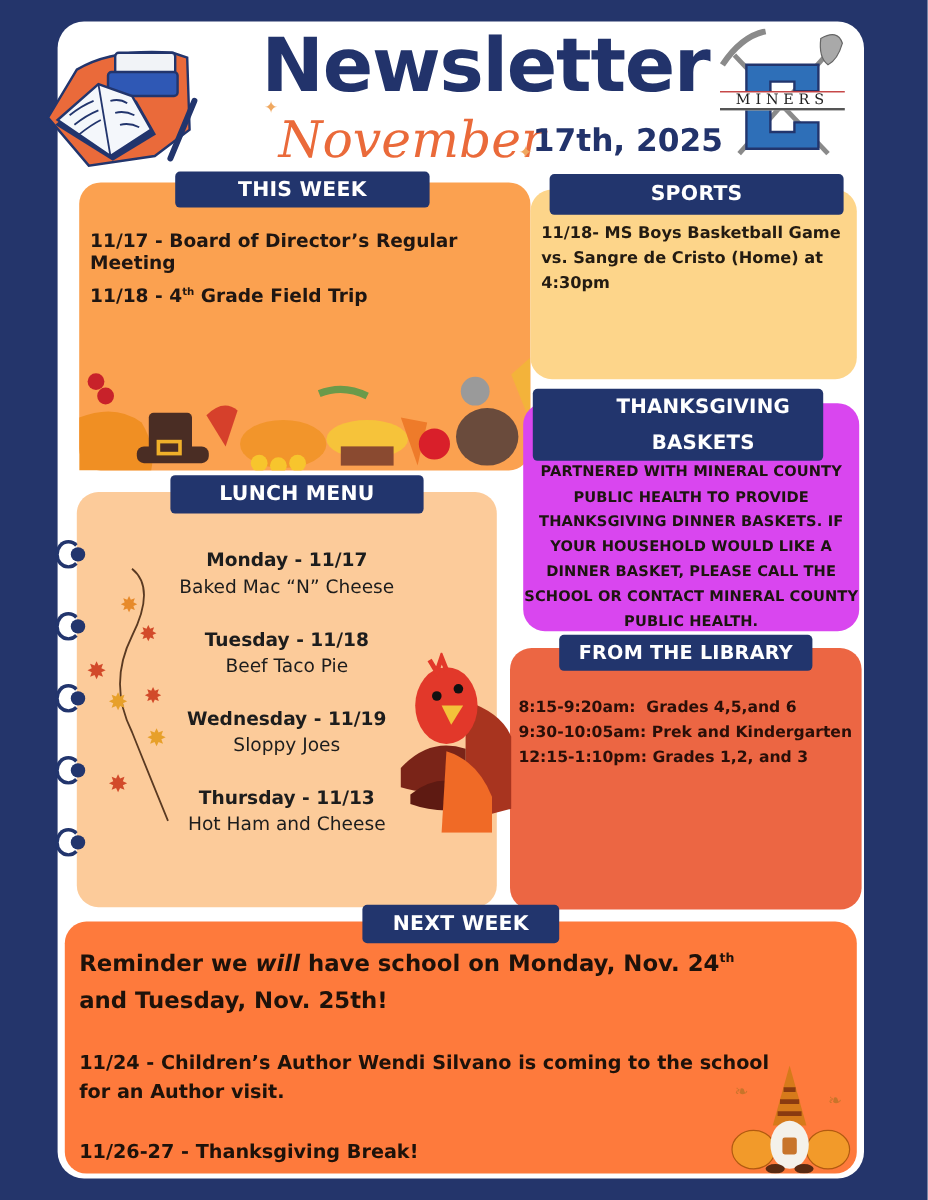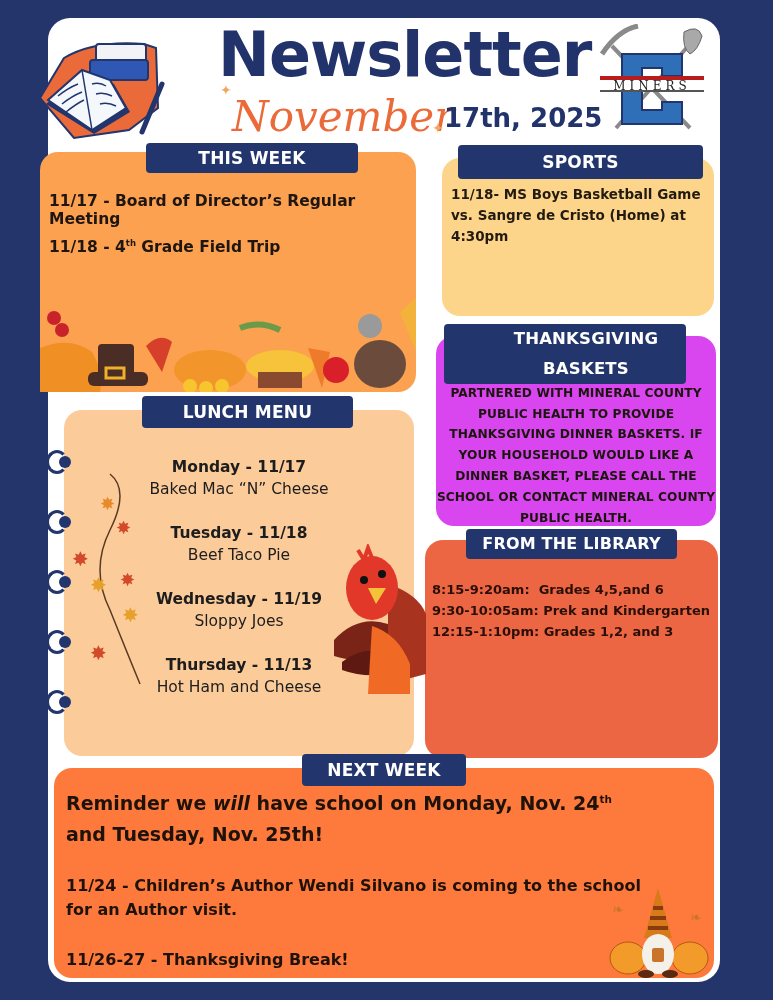--- a/index.html
+++ b/index.html
@@ -25,21 +25,21 @@
     .date {
       left: 444px; top: 101px; font-weight: bold; font-size: 26px; color: #22336b; line-height: 34px;
     }
     .sparkle { color: #f0a860; font-size: 14px; }
     .hdr {
       position: absolute; background: #22356d; color: #fff; font-weight: bold;
       text-align: center; border-radius: 4px; font-size: 17px; line-height: 30px;
       z-index: 3; letter-spacing: 0.2px;
     }
     .box { position: absolute; border-radius: 18px; }
-    .tw { left: 40px; top: 152px; width: 376px; height: 240px; background: #fba150; }
+    .tw { left: 66px; top: 152px; width: 376px; height: 240px; background: #fba150; }
     .sp { left: 442px; top: 158px; width: 272px; height: 158px; background: #fdd58a; }
     .tg { left: 436px; top: 336px; width: 280px; height: 190px; background: #d946ef; }
     .lib { left: 425px; top: 540px; width: 293px; height: 218px; background: #ec6643; }
     .lm { left: 64px; top: 410px; width: 350px; height: 346px; background: #fccb9a; }
     .nw { left: 54px; top: 768px; width: 660px; height: 210px; background: #fe7a3c; }
     .tw-line { position: absolute; left: 9px; font-size: 15.5px; font-weight: bold; color: #1f1612; }
     .sp-text { position: absolute; left: 9px; top: 26px; width: 262px; font-size: 13.5px; font-weight: bold; color: #231b12; line-height: 21px; }
     .tg-text { position: absolute; left: 0; top: 26px; width: 280px; text-align: center; font-size: 12.2px; font-weight: bold; color: #1c150f; line-height: 20.8px; letter-spacing: 0.1px; }
     .lib-text { position: absolute; left: 7px; top: 20px; width: 290px; font-size: 13px; font-weight: bold; color: #2a0f08; line-height: 20.8px; }
     .lm-day { font-weight: bold; font-size: 15.5px; color: #1d1d1d; line-height: 22px; }
@@ -79,21 +79,21 @@
 <div class="abs date">17th, 2025</div>
 
 <div class="abs" style="left:598px;top:24px;width:108px;height:110px;">
   <svg width="108" height="110" viewBox="0 0 108 110">
     <line x1="14" y1="22" x2="92" y2="104" stroke="#8a8a8a" stroke-width="4"></line>
     <path d="M4 30 Q20 6 40 2" stroke="#8a8a8a" stroke-width="5" fill="none"></path>
     <line x1="92" y1="20" x2="18" y2="104" stroke="#8a8a8a" stroke-width="4"></line>
     <path d="M86 8 Q100 0 104 12 Q100 26 92 30 Q84 24 86 8 Z" fill="#a9a9a9" stroke="#666" stroke-width="1"></path>
     <path d="M24 30 L84 30 L84 52 L64 52 L64 44 L44 44 L44 86 L64 86 L64 78 L84 78 L84 100 L24 100 Z" fill="#2e6fb8" stroke="#22356d" stroke-width="2"></path>
   </svg>
-  <div class="abs" style="left:2px;top:52px;width:104px;height:16px;background:#fff;border-top:4px solid #b91c1c;border-bottom:2px solid #555;font-family:'DejaVu Serif',serif;font-size:12px;letter-spacing:4px;text-align:center;line-height:13px;color:#222;">MINERS</div>
+  <div class="abs" style="left:2px;top:52px;width:104px;height:16px;background:#fff;border-top:1px solid #b91c1c;border-bottom:2px solid #555;font-family:'DejaVu Serif',serif;font-size:12px;letter-spacing:4px;text-align:center;line-height:13px;color:#222;">MINERS</div>
 </div>
 
 <div class="box tw">
   <div class="tw-line" style="top:40px;">11/17 - Board of Director’s Regular Meeting</div>
   <div class="tw-line" style="top:86px;">
     <span>11/18 - 4</span><sup>th</sup><span> Grade Field Trip</span>
   </div>
 
   <div class="abs" style="left:0;bottom:0;width:376px;height:100px;">
     <svg width="376" height="100" viewBox="0 0 376 100">

